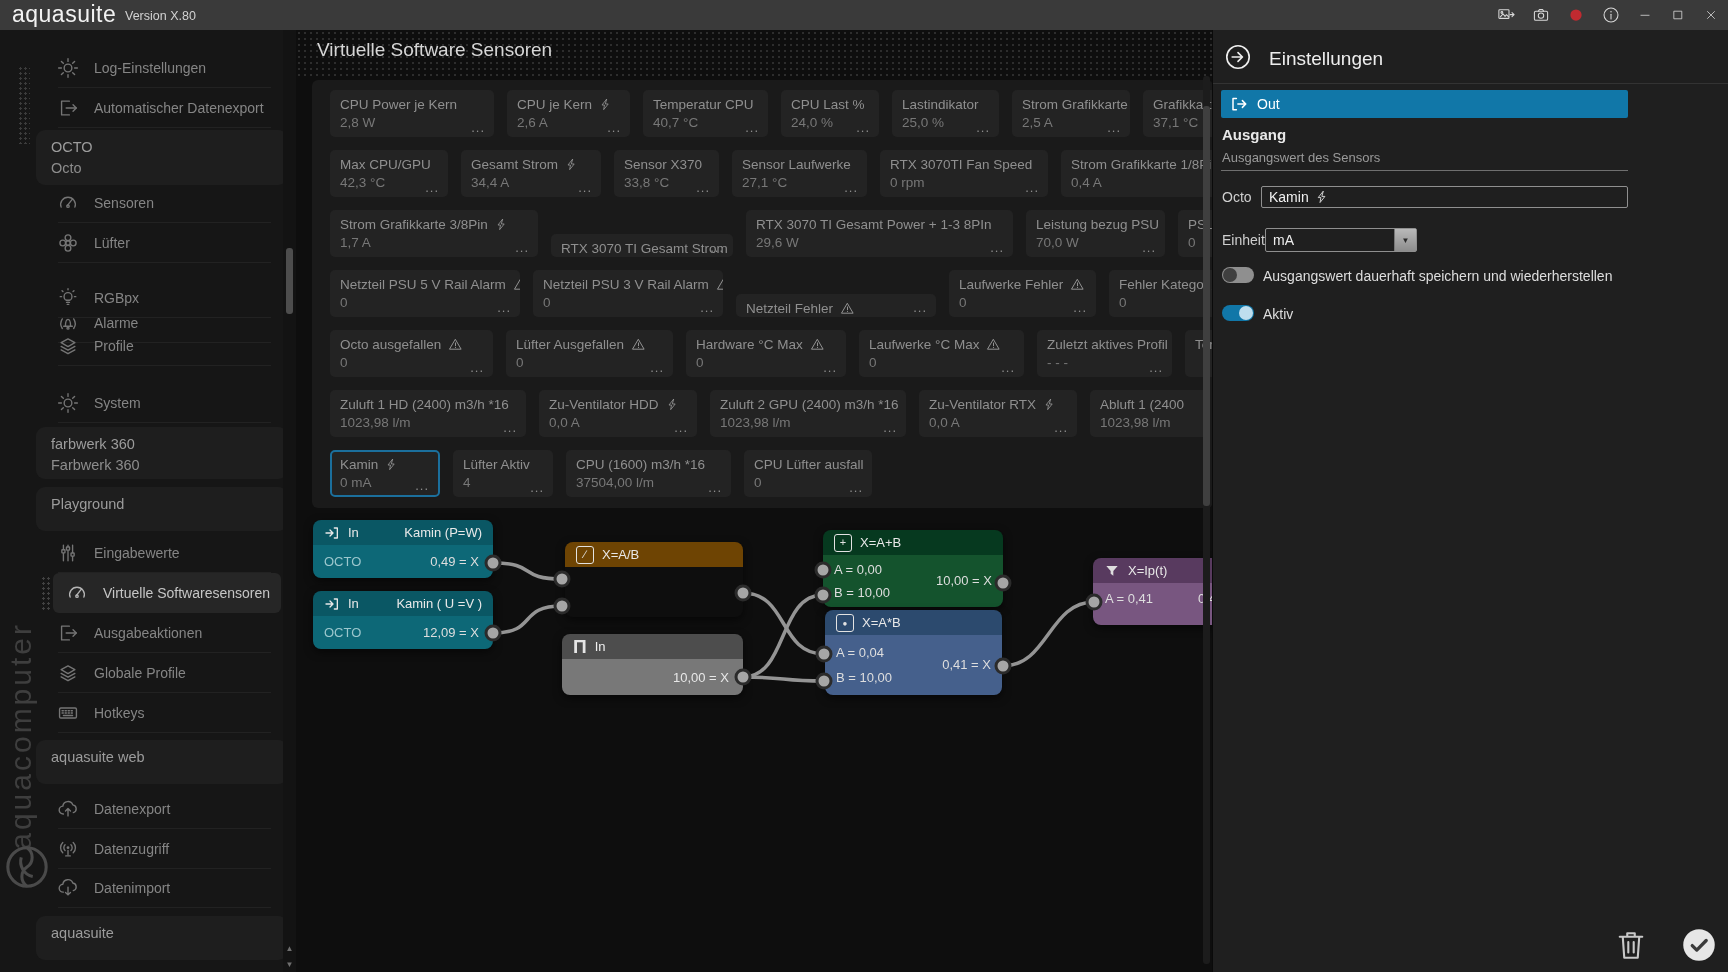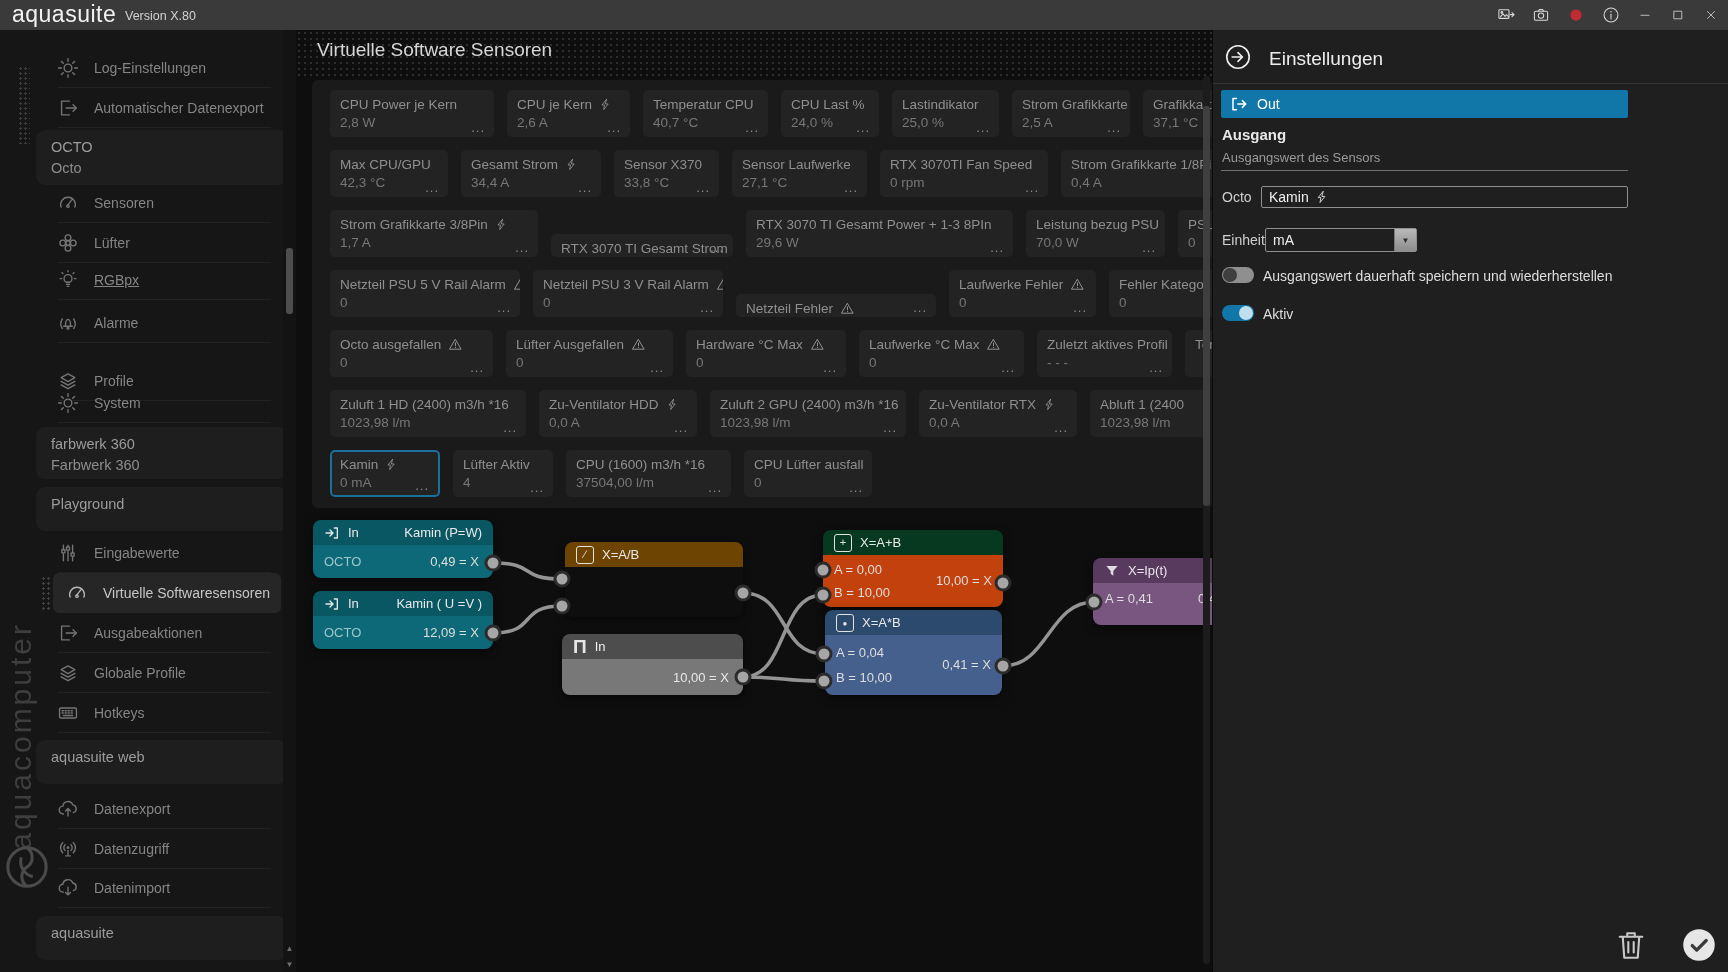--- a/index.html
+++ b/index.html
@@ -66,21 +66,21 @@
   .outv{position:absolute;right:11px;top:50%;transform:translateY(-8px)}
   .const .bd{display:flex;justify-content:flex-end;align-items:center;padding-right:14px}
   .filter .bd{padding:8px 0 0 12px}
   .filter .outv{right:auto;left:105px;top:8px;transform:none}
   .ibox{width:16px;height:16px;border:1.5px solid #e2e2e2;border-radius:3px;font-size:11px;line-height:15px;
         text-align:center;color:#e2e2e2;flex:0 0 auto}
   .pi-g{font-size:19px;font-weight:bold;color:#e6e6e6}
   .teal  .hd{background:#0a5764}.teal  .bd{background:#0d6877}.teal .bd .bl{color:#9cc7cd}
   .orange .hd{background:#6e4403}.orange .bd{background:#8a5a0c}
   .gray  .hd{background:#4d4d4d}.gray  .bd{background:#787878}.gray .bd{color:#e8e8e8}
-  .green .hd{background:#06391f}.green .bd{background:#c2410c}
+  .green .hd{background:#06391f}.green .bd{background:#14532d}
   .blue  .hd{background:#2c4a6e}.blue  .bd{background:#45608c}
   .purple .hd{background:#583a5f}.purple .bd{background:#785680}
   .wire{fill:none;stroke:#949494;stroke-width:3.5px}
   .port{fill:#a6a6a6;stroke:#2b2b2b;stroke-width:3px;pointer-events:auto;cursor:crosshair}
   
   #panel{position:absolute;right:0;top:30px;width:515px;bottom:0;background:#1f1f1f;z-index:40;border-left:1px solid #0a0a0a}
   #p-head-div{position:absolute;left:0;top:53px;width:100%;height:1px;background:#333}
   #p-circ{position:absolute;left:11px;top:13px;width:28px;height:28px;color:#efefef;cursor:pointer}
   #p-title{position:absolute;left:56px;top:18px;font-size:19px;font-weight:300;color:#ededed}
   #p-out{position:absolute;left:8px;top:60px;width:407px;height:28px;background:#1177a8;border-radius:2px;
@@ -203,42 +203,42 @@
           <svg viewBox="0 0 24 24" width="22" height="22" fill="none" stroke="currentColor" stroke-width="1.5" stroke-linecap="round" stroke-linejoin="round">
             <circle cx="12" cy="12" r="2.4"></circle>
             <circle cx="12" cy="6.3" r="3.1"></circle>
             <circle cx="17.7" cy="12" r="3.1"></circle>
             <circle cx="12" cy="17.7" r="3.1"></circle>
             <circle cx="6.3" cy="12" r="3.1"></circle>
           </svg>
         </span>
         <span>Lüfter</span>
       </div>
-      <div class="sb-item" style="top: 230px; text-decoration: underline;">
+      <div class="sb-item" style="top: 248px;">
         <span class="ic">
           <svg viewBox="0 0 24 24" width="22" height="22" fill="none" stroke="currentColor" stroke-width="1.5" stroke-linecap="round" stroke-linejoin="round">
             <circle cx="12" cy="10.5" r="4.3"></circle>
             <path d="M10.4 14.5h3.2M10.4 16.8h3.2M11.2 19h1.6"></path>
             <path d="M12 3V1.8M5 10.5H3.5M20.5 10.5H19M6.5 5l-1-1M17.5 5l1-1"></path>
           </svg>
         </span>
         <span>RGBpx</span>
       </div>
       <div class="sb-item" style="top: 273px;">
         <span class="ic">
           <svg viewBox="0 0 24 24" width="22" height="22" fill="none" stroke="currentColor" stroke-width="1.5" stroke-linecap="round" stroke-linejoin="round">
             <path d="M9.2 15.5c0-5.5.9-7.5 2.8-7.5s2.8 2 2.8 7.5"></path>
             <path d="M7.3 15.5h9.4"></path>
             <circle cx="12" cy="17.6" r="1.1"></circle>
             <path d="M5.8 7.5a9.5 9.5 0 0 0 0 10.5M18.2 7.5a9.5 9.5 0 0 1 0 10.5"></path>
           </svg>
         </span>
         <span>Alarme</span>
       </div>
-      <div class="sb-item" style="top: 331px; align-items: center;">
+      <div class="sb-item" style="top: 296px; align-items: center;">
         <span class="ic">
           <svg viewBox="0 0 24 24" width="22" height="22" fill="none" stroke="currentColor" stroke-width="1.5" stroke-linecap="round" stroke-linejoin="round">
             <path d="M12 4.2l7.5 4.2L12 12.6 4.5 8.4z"></path>
             <path d="M4.5 12.4l7.5 4.2 7.5-4.2"></path>
             <path d="M4.5 16.2l7.5 4.2 7.5-4.2"></path>
           </svg>
         </span>
         <span>Profile</span>
       </div>
       <div class="sb-item" style="top: 353px;">

